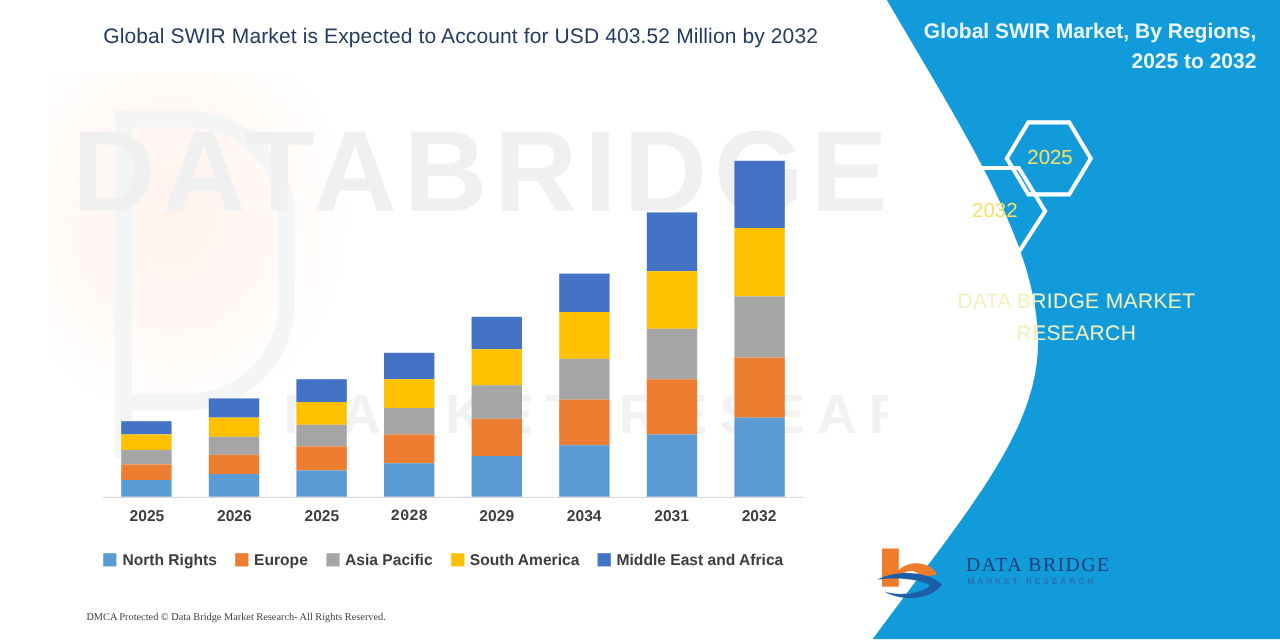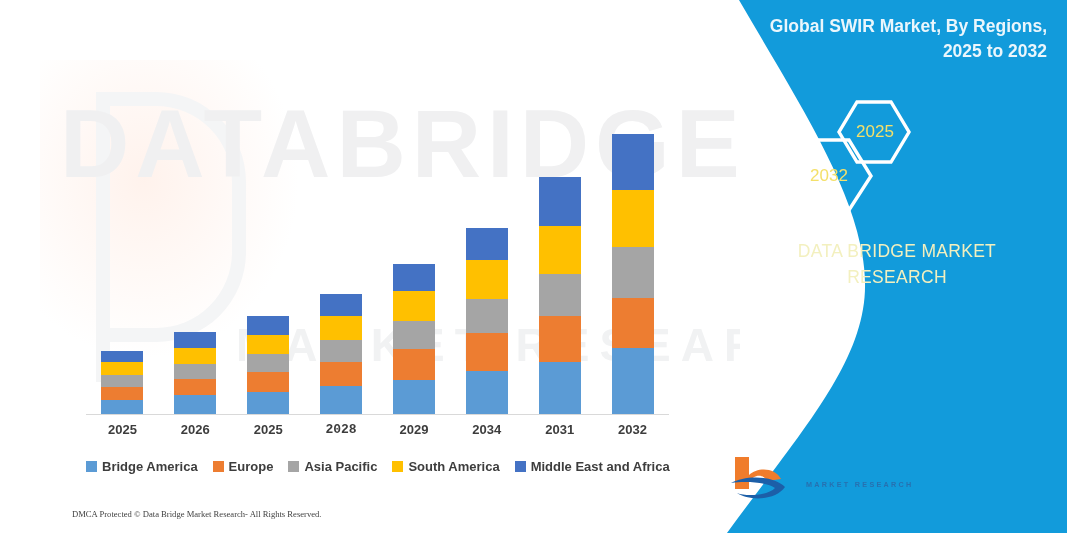--- a/index.html
+++ b/index.html
@@ -99,20 +99,21 @@
 <div id="stage">
 
   <div class="wm-wrap">
     <div class="wm-tint"></div>
     <div class="wm-b2"></div>
     <div class="wm-b"></div>
     <div class="wm-top">DATABRIDGE</div>
     <div class="wm-bottom">MARKET RESEARCH</div>
   </div>
 
+  <div class="chart-title">Global SWIR Market is Expected to Account for USD 403.52 Million by 2032</div>
 
   <div class="bars" id="bars">
       <div class="bar" style="left: 15.4375px;">
         <div class="seg" title="North America 2025" style="height: 14px; background: rgb(91, 155, 213);"></div>
         <div class="seg" title="Europe 2025" style="height: 13px; background: rgb(237, 125, 49);"></div>
         <div class="seg" title="Asia Pacific 2025" style="height: 12px; background: rgb(165, 165, 165);"></div>
         <div class="seg" title="South America 2025" style="height: 13px; background: rgb(255, 192, 0);"></div>
         <div class="seg" title="Middle East and Africa 2025" style="height: 11px; background: rgb(68, 114, 196);"></div>
       </div>
       <div class="bar" style="left: 88.3125px;">
@@ -173,21 +174,21 @@
       <div class="xlab" style="left: 219.062px; font-family: Liberation Mono, monospace;">2028</div>
       <div class="xlab" style="left: 291.938px;">2029</div>
       <div class="xlab" style="left: 364.812px;">2034</div>
       <div class="xlab" style="left: 437.688px;">2031</div>
       <div class="xlab" style="left: 510.562px;">2032</div>
     </div>
 
   <div class="legend" id="legend">
       <div class="lg-item">
         <span class="lg-sw" style="background: rgb(91, 155, 213);"></span>
-        <span class="lg-tx">Bridge America</span>
+        <span class="lg-tx">North Rights</span>
       </div>
       <div class="lg-item">
         <span class="lg-sw" style="background: rgb(237, 125, 49);"></span>
         <span class="lg-tx">Europe</span>
       </div>
       <div class="lg-item">
         <span class="lg-sw" style="background: rgb(165, 165, 165);"></span>
         <span class="lg-tx">Asia Pacific</span>
       </div>
       <div class="lg-item">
@@ -220,17 +221,18 @@
         <div class="hexlabel" style="left:68px; top:26px; width:56px; text-align:center;">2025</div>
       </div>
 
       <div class="panel-brand">DATA BRIDGE MARKET RESEARCH</div>
 
       <div class="logo">
         <svg width="70" height="52" viewBox="0 0 70 52">
           <path d="M6,2 L20,2 L20,20 C28,12 46,12 52,24 L38,26 C34,18 24,20 20,27 L20,34 L6,34 Z" fill="#F07C2B"></path>
           <path d="M2,28 C16,20 44,20 56,32 C46,46 20,46 8,38 C18,42 40,40 46,33 C38,27 16,26 2,28 Z" fill="#1C5FA8"></path>
         </svg>
+        <div class="logo-txt">DATA BRIDGE</div>
         <div class="logo-sub">MARKET RESEARCH</div>
       </div>
     </div>
   </div>
 </div>
 
 </body></html>

